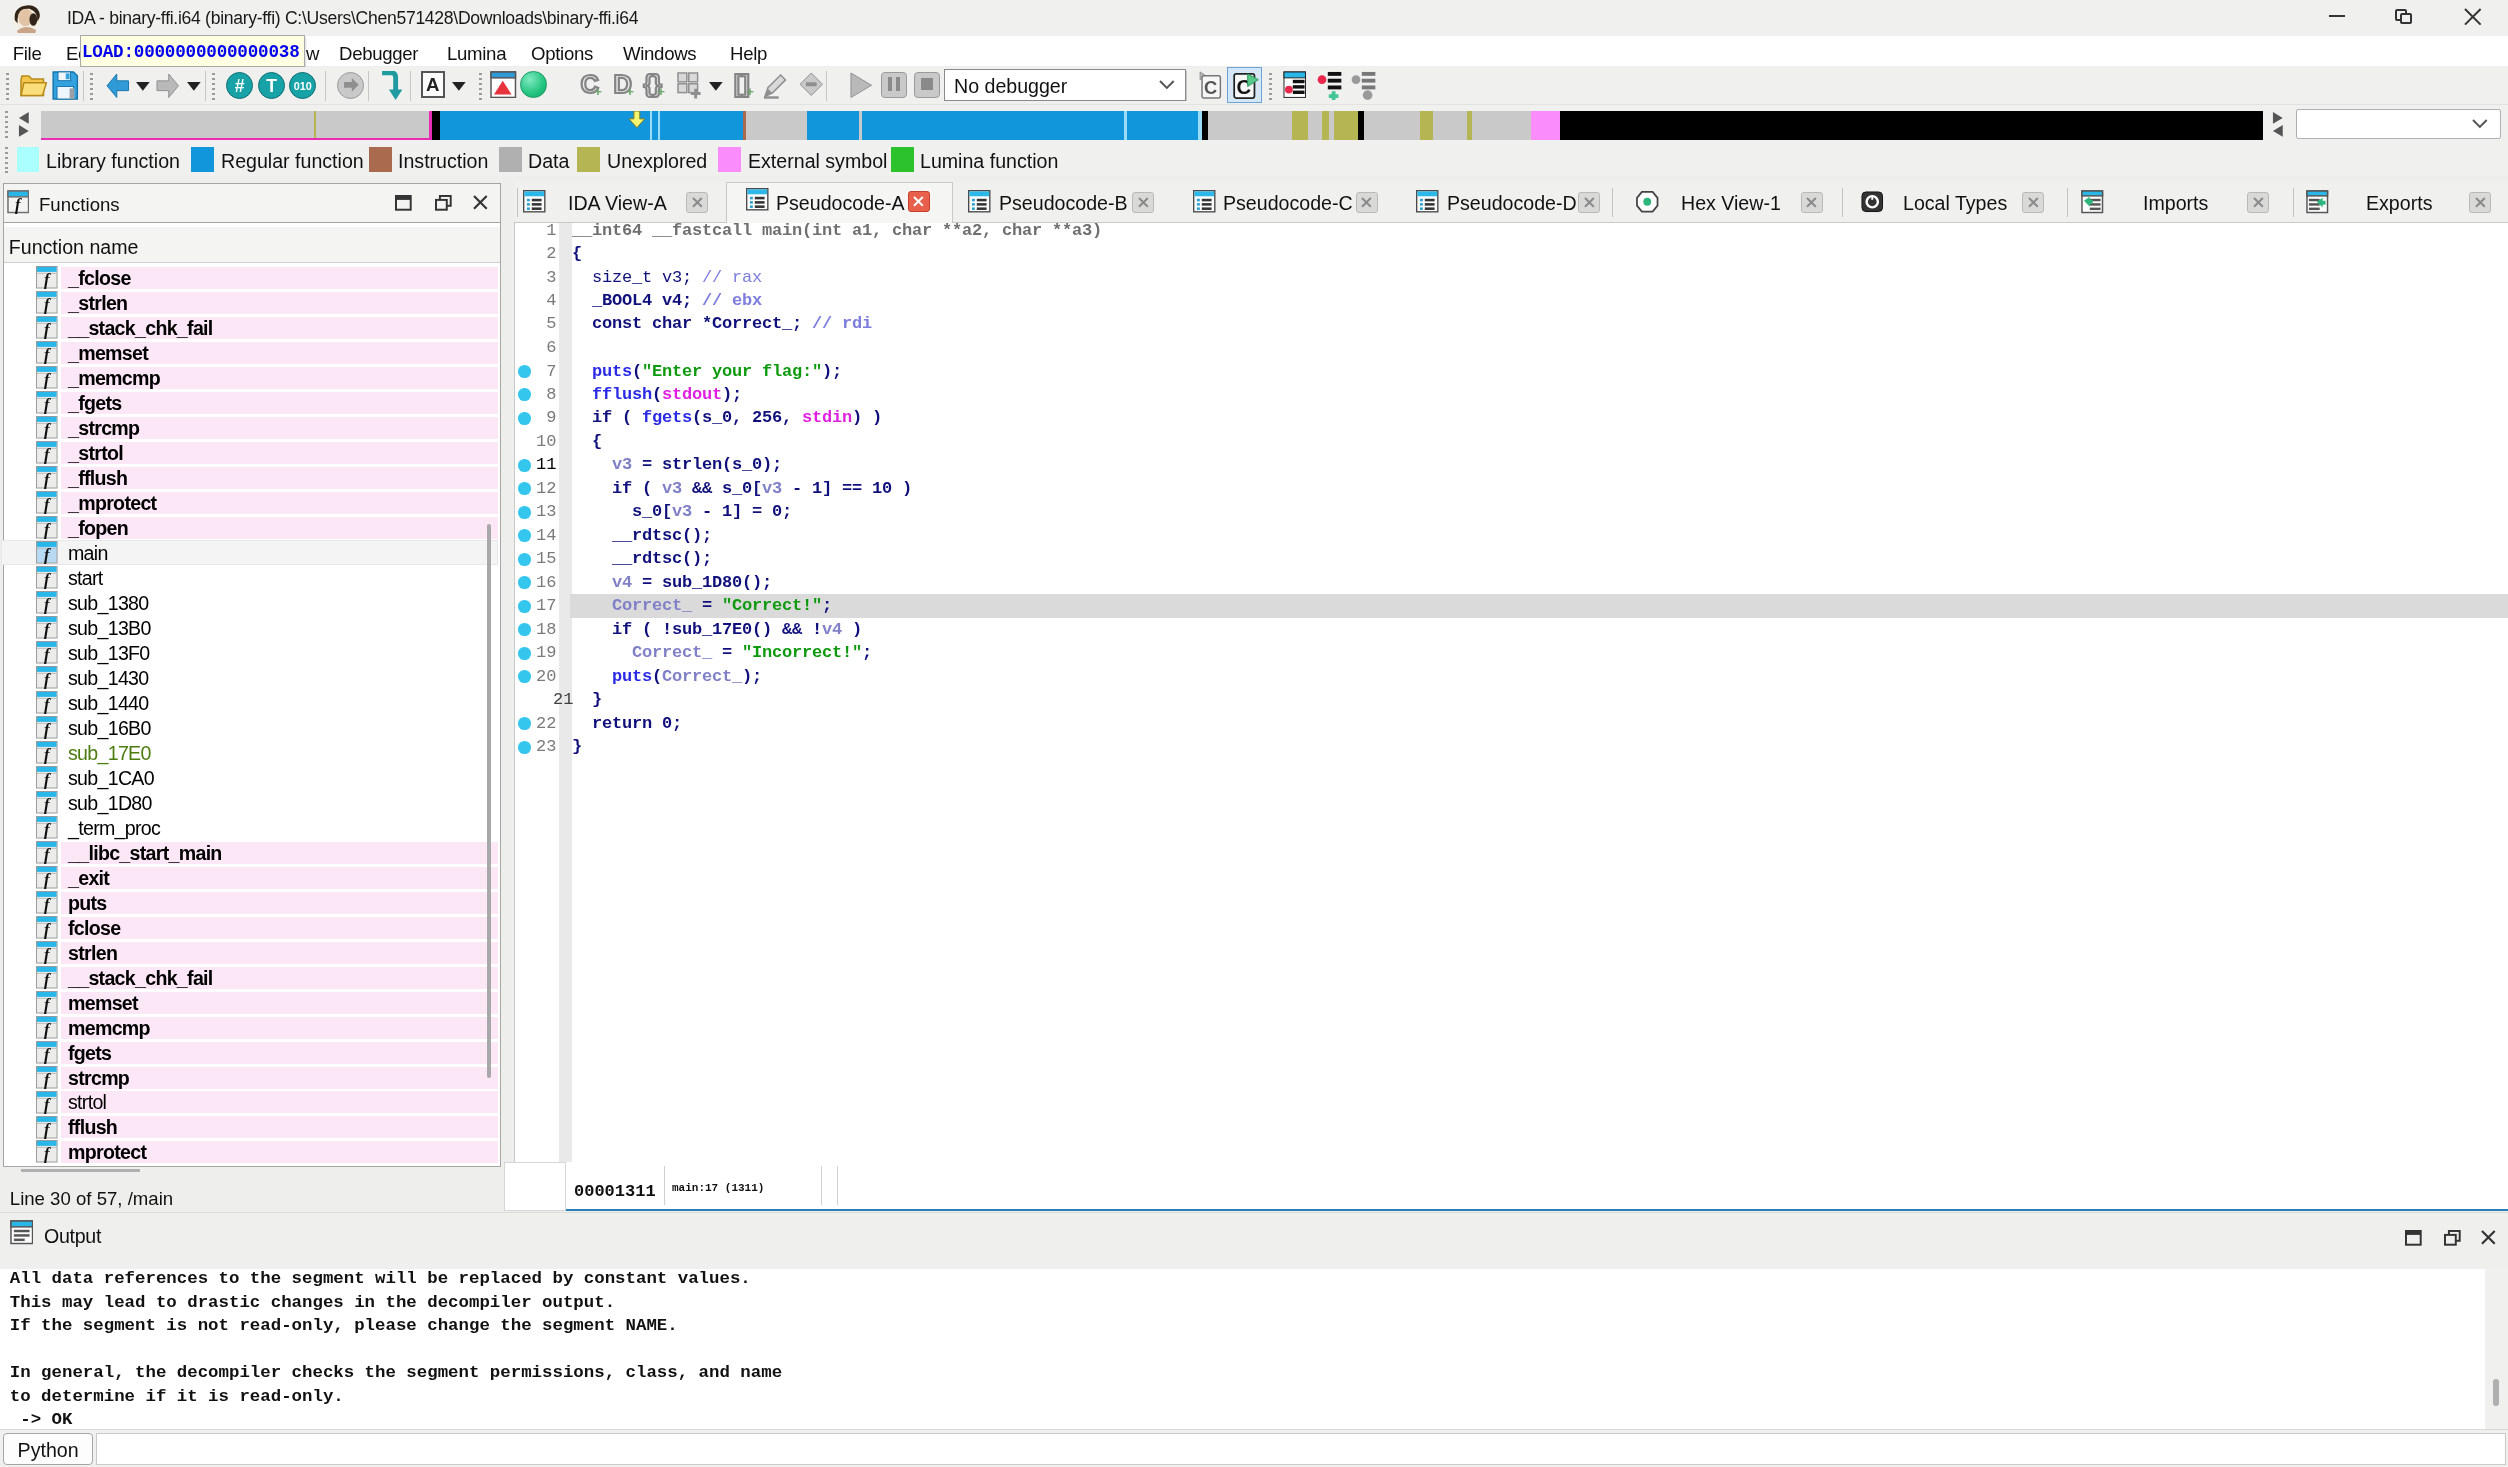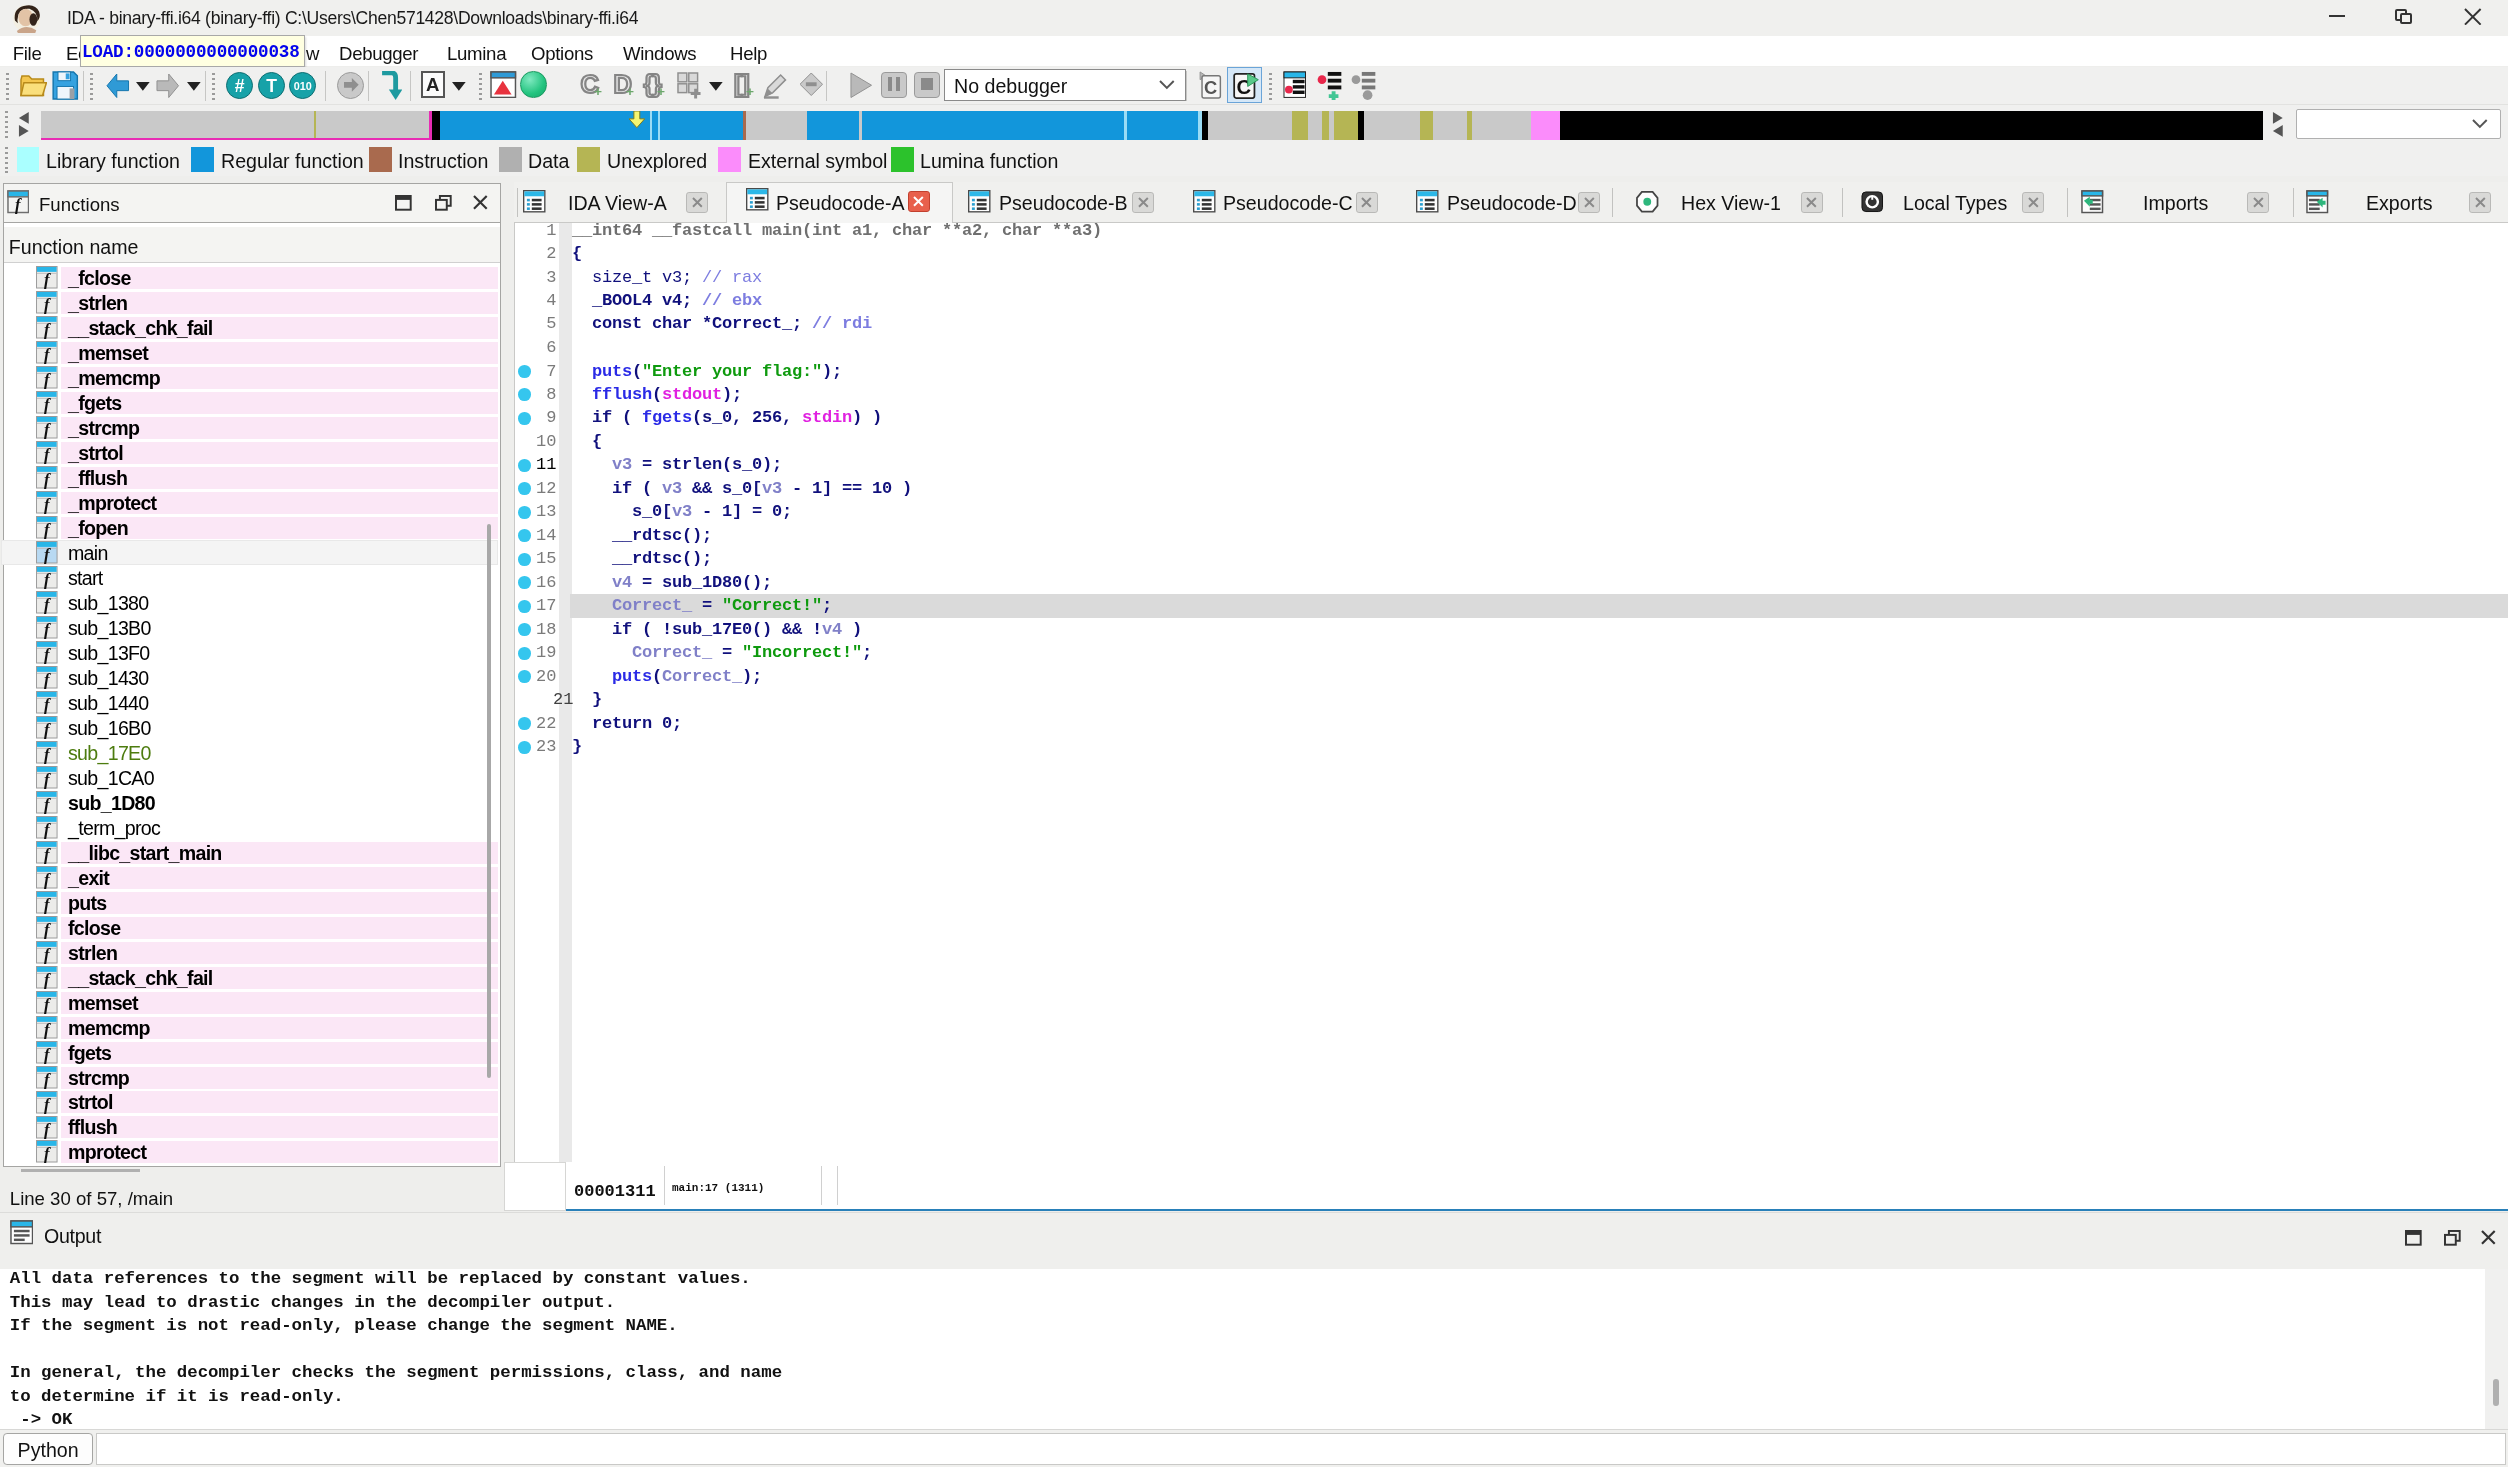--- a/index.html
+++ b/index.html
@@ -417,21 +417,21 @@
 <line x1="1" y1="7.5" x2="21" y2="7.5" stroke="#bdbdbd"></line>
 <text x="11" y="19.5" text-anchor="middle" font-size="17" font-style="italic" font-weight="bold" fill="#111" font-family="Liberation Serif">f</text>
     </svg>
 <div class="abs" style="left:68px;top:767px;font-size:19.6px;font-weight:normal;letter-spacing:-0.7px;color:#000;white-space:nowrap">sub_1CA0</div>
 <svg class="abs" style="left:36px;top:791px" width="21.6" height="22.5" viewBox="0 0 22 23">
 <rect x="0.5" y="0.5" width="21" height="22" fill="#ececea" stroke="#9a9a9a"></rect>
 <rect x="1" y="1" width="20" height="5" fill="#29b6e8"></rect>
 <line x1="1" y1="7.5" x2="21" y2="7.5" stroke="#bdbdbd"></line>
 <text x="11" y="19.5" text-anchor="middle" font-size="17" font-style="italic" font-weight="bold" fill="#111" font-family="Liberation Serif">f</text>
     </svg>
-<div class="abs" style="left:68px;top:792px;font-size:19.6px;font-weight:bold;letter-spacing:-0.7px;color:#000;white-space:nowrap">sub_1D80</div>
+<div class="abs" style="left:68px;top:792px;font-size:19.6px;font-weight:normal;letter-spacing:-0.7px;color:#000;white-space:nowrap">sub_1D80</div>
 <svg class="abs" style="left:36px;top:816px" width="21.6" height="22.5" viewBox="0 0 22 23">
 <rect x="0.5" y="0.5" width="21" height="22" fill="#ececea" stroke="#9a9a9a"></rect>
 <rect x="1" y="1" width="20" height="5" fill="#29b6e8"></rect>
 <line x1="1" y1="7.5" x2="21" y2="7.5" stroke="#bdbdbd"></line>
 <text x="11" y="19.5" text-anchor="middle" font-size="17" font-style="italic" font-weight="bold" fill="#111" font-family="Liberation Serif">f</text>
     </svg>
 <div class="abs" style="left:68px;top:817px;font-size:19.6px;font-weight:normal;letter-spacing:-0.7px;color:#000;white-space:nowrap">_term_proc</div>
 <div class="abs" style="left:61px;top:842px;width:437px;height:21.6px;background:#fbe7f6"></div>
 <svg class="abs" style="left:36px;top:841px" width="21.6" height="22.5" viewBox="0 0 22 23">
 <rect x="0.5" y="0.5" width="21" height="22" fill="#ececea" stroke="#9a9a9a"></rect>
@@ -512,21 +512,21 @@
 <text x="11" y="19.5" text-anchor="middle" font-size="17" font-style="italic" font-weight="bold" fill="#111" font-family="Liberation Serif">f</text>
     </svg>
 <div class="abs" style="left:68px;top:1067px;font-size:19.6px;font-weight:bold;letter-spacing:-0.7px;color:#000;white-space:nowrap">strcmp</div>
 <div class="abs" style="left:61px;top:1091px;width:437px;height:21.6px;background:#fbe7f6"></div>
 <svg class="abs" style="left:36px;top:1091px" width="21.6" height="22.5" viewBox="0 0 22 23">
 <rect x="0.5" y="0.5" width="21" height="22" fill="#ececea" stroke="#9a9a9a"></rect>
 <rect x="1" y="1" width="20" height="5" fill="#29b6e8"></rect>
 <line x1="1" y1="7.5" x2="21" y2="7.5" stroke="#bdbdbd"></line>
 <text x="11" y="19.5" text-anchor="middle" font-size="17" font-style="italic" font-weight="bold" fill="#111" font-family="Liberation Serif">f</text>
     </svg>
-<div class="abs" style="left:68px;top:1091px;font-size:19.6px;font-weight:bold;letter-spacing:-0.7px;color:#000;white-space:nowrap">strtol</div>
+<div class="abs" style="left:68px;top:1091px;font-size:19.6px;font-weight:normal;letter-spacing:-0.7px;color:#000;white-space:nowrap">strtol</div>
 <div class="abs" style="left:61px;top:1116px;width:437px;height:21.6px;background:#fbe7f6"></div>
 <svg class="abs" style="left:36px;top:1116px" width="21.6" height="22.5" viewBox="0 0 22 23">
 <rect x="0.5" y="0.5" width="21" height="22" fill="#ececea" stroke="#9a9a9a"></rect>
 <rect x="1" y="1" width="20" height="5" fill="#29b6e8"></rect>
 <line x1="1" y1="7.5" x2="21" y2="7.5" stroke="#bdbdbd"></line>
 <text x="11" y="19.5" text-anchor="middle" font-size="17" font-style="italic" font-weight="bold" fill="#111" font-family="Liberation Serif">f</text>
     </svg>
 <div class="abs" style="left:68px;top:1116px;font-size:19.6px;font-weight:bold;letter-spacing:-0.7px;color:#000;white-space:nowrap">fflush</div>
 <div class="abs" style="left:61px;top:1141px;width:437px;height:21.6px;background:#fbe7f6"></div>
 <svg class="abs" style="left:36px;top:1140px" width="21.6" height="22.5" viewBox="0 0 22 23">

